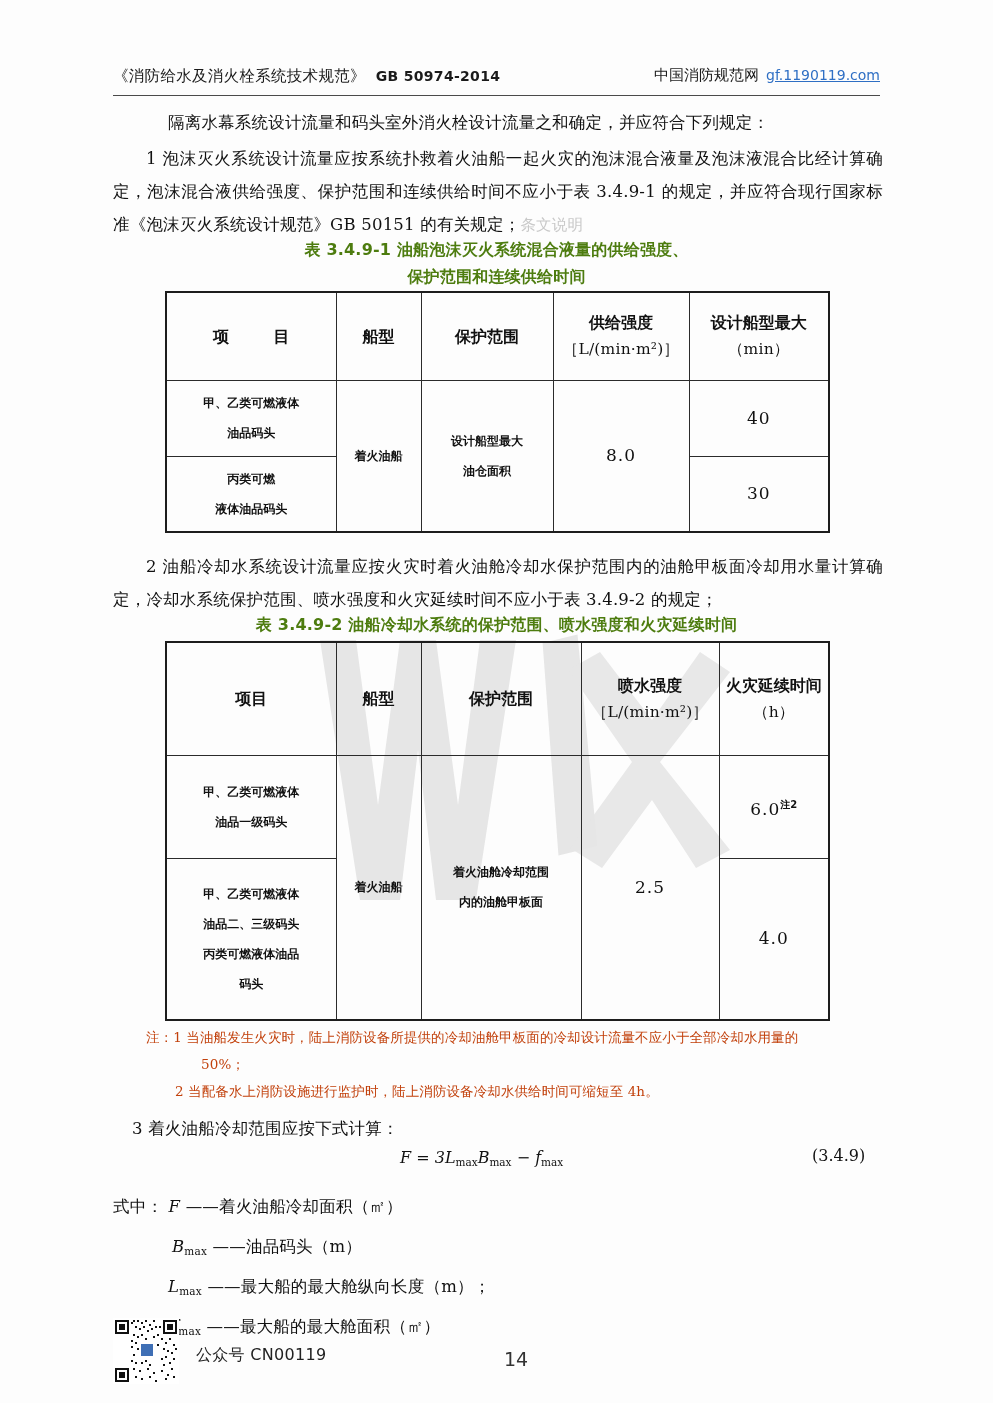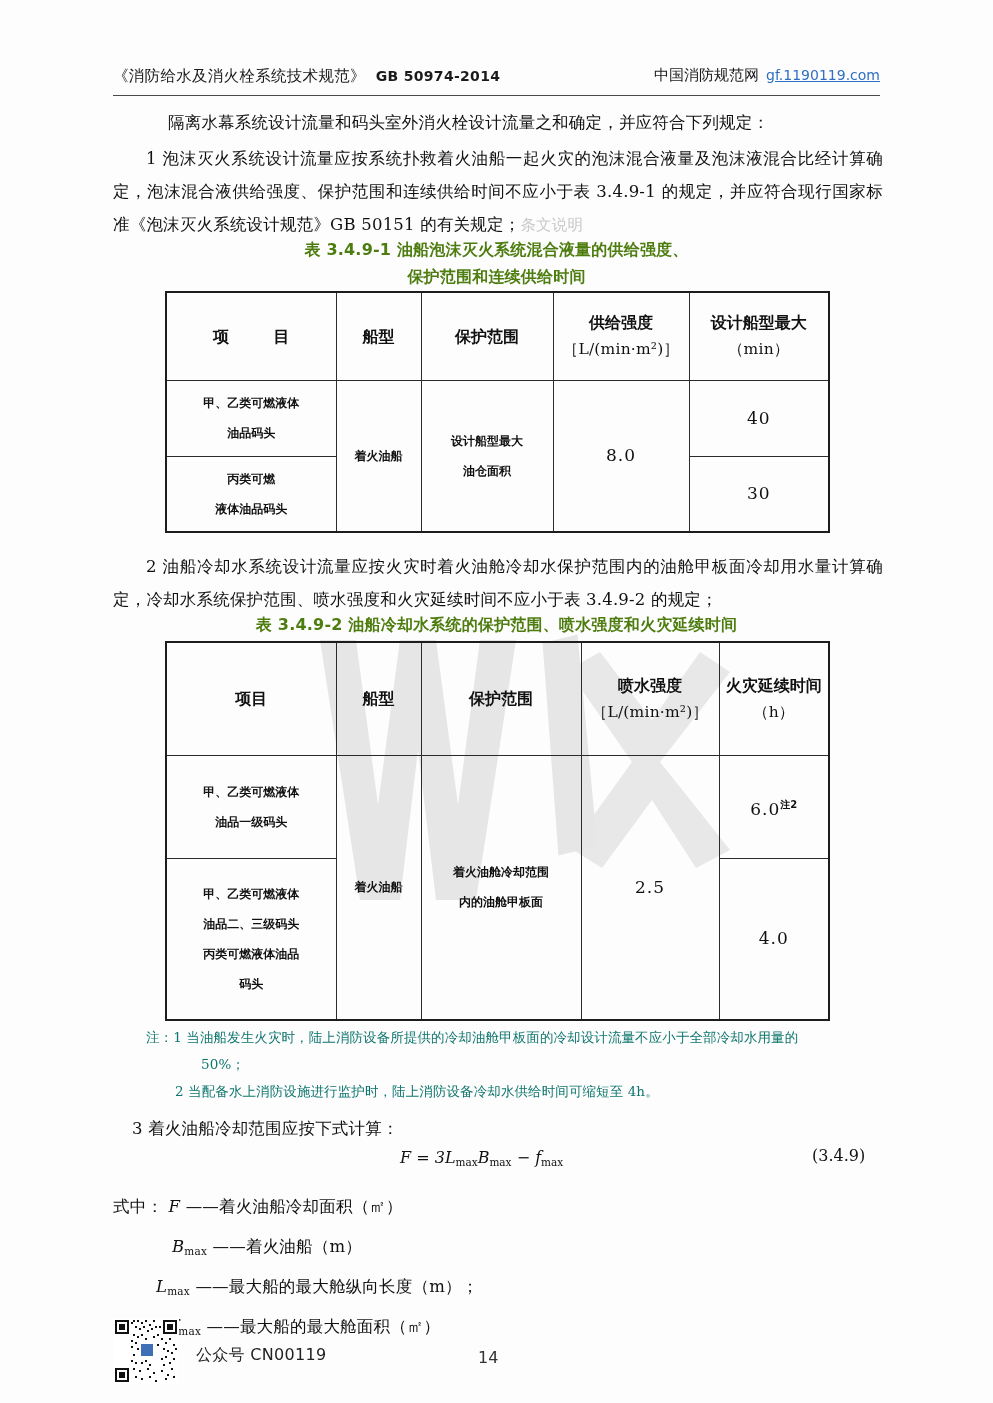--- a/index.html
+++ b/index.html
@@ -165,21 +165,21 @@
   
   table.doc-table { outline: none; }
   table.doc-table { border: 2px solid #1d1d1d; }
 
   
   .note-line {
     position: absolute;
     font-family: "DejaVu Serif", "Liberation Serif", serif;
     font-size: 13.5px;
     line-height: 27px;
-    color: #0f766e;
+    color: #c2410c;
     letter-spacing: 0.1px;
   }
 
   
   .formula {
     position: absolute;
     font-family: "DejaVu Serif", "Liberation Serif", serif;
     font-style: italic;
     font-size: 16px;
     color: #111111;
@@ -221,24 +221,24 @@
     left: 196px;
     top: 1345px;
     font-family: "DejaVu Sans", "Liberation Sans", sans-serif;
     font-size: 16px;
     color: #222222;
     letter-spacing: 0.3px;
     z-index: 3;
   }
   .page-num {
     position: absolute;
-    left: 478px;
+    left: 504px;
     top: 1348px;
     font-family: "DejaVu Sans", "Liberation Sans", sans-serif;
-    font-size: 16px;
+    font-size: 19px;
     color: #333333;
     z-index: 3;
   }
 </style>
 </head>
 <body>
 
 <div class="page">
 
   <svg class="watermark" viewBox="0 0 430 330" xmlns="http://www.w3.org/2000/svg">
@@ -366,23 +366,23 @@
 
     <div class="formula" style="left:400px; top:1148px;">
       <i>F</i> = 3<i>L</i><sub>max</sub><i>B</i><sub>max</sub> − <i>f</i><sub>max</sub>
     </div>
     <div class="eq-no" style="left:812px; top:1146px;">(3.4.9)</div>
 
     <div class="var-def" style="left:113px; top:1196px;">
       <span>式中：</span><i>&nbsp;F&nbsp;</i><span>——着火油船冷却面积（㎡）</span>
     </div>
     <div class="var-def" style="left:172px; top:1236px;">
-      <i><span>B</span><sub>max</sub></i>&nbsp;<span>——着火油船（m）</span>
-    </div>
-    <div class="var-def" style="left:156px; top:1276px;">
+      <i><span>B</span><sub>max</sub></i>&nbsp;<span>——油品码头（m）</span>
+    </div>
+    <div class="var-def" style="left:168px; top:1276px;">
       <i><span>L</span><sub>max</sub></i>&nbsp;<span>——最大船的最大舱纵向长度（m）；</span>
     </div>
     <div class="var-def" style="left:172px; top:1316px;">
       <i><span>f</span><sub>max</sub></i>&nbsp;<span>——最大船的最大舱面积（㎡）</span>
     </div>
 
   </div>
 
   <svg class="footer-qr" viewBox="0 0 33 33" xmlns="http://www.w3.org/2000/svg" shape-rendering="crispEdges">
     <rect width="33" height="33" fill="#ffffff"></rect>

